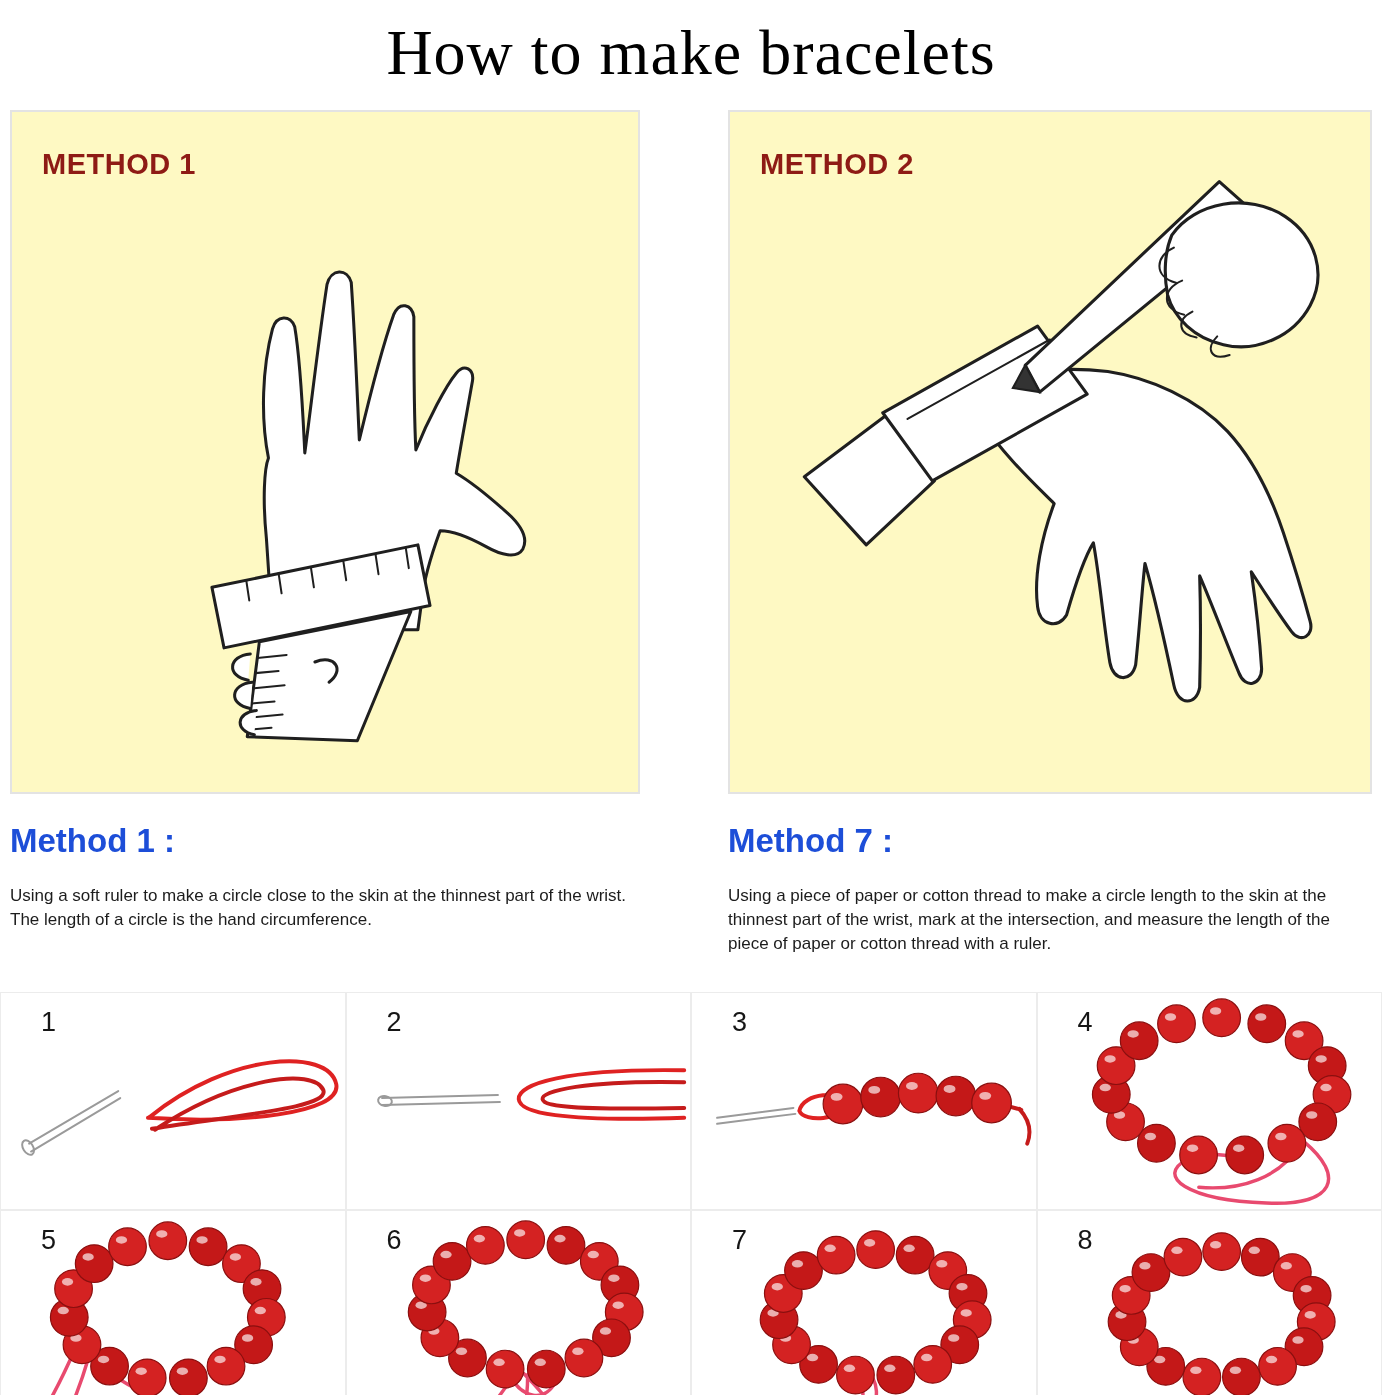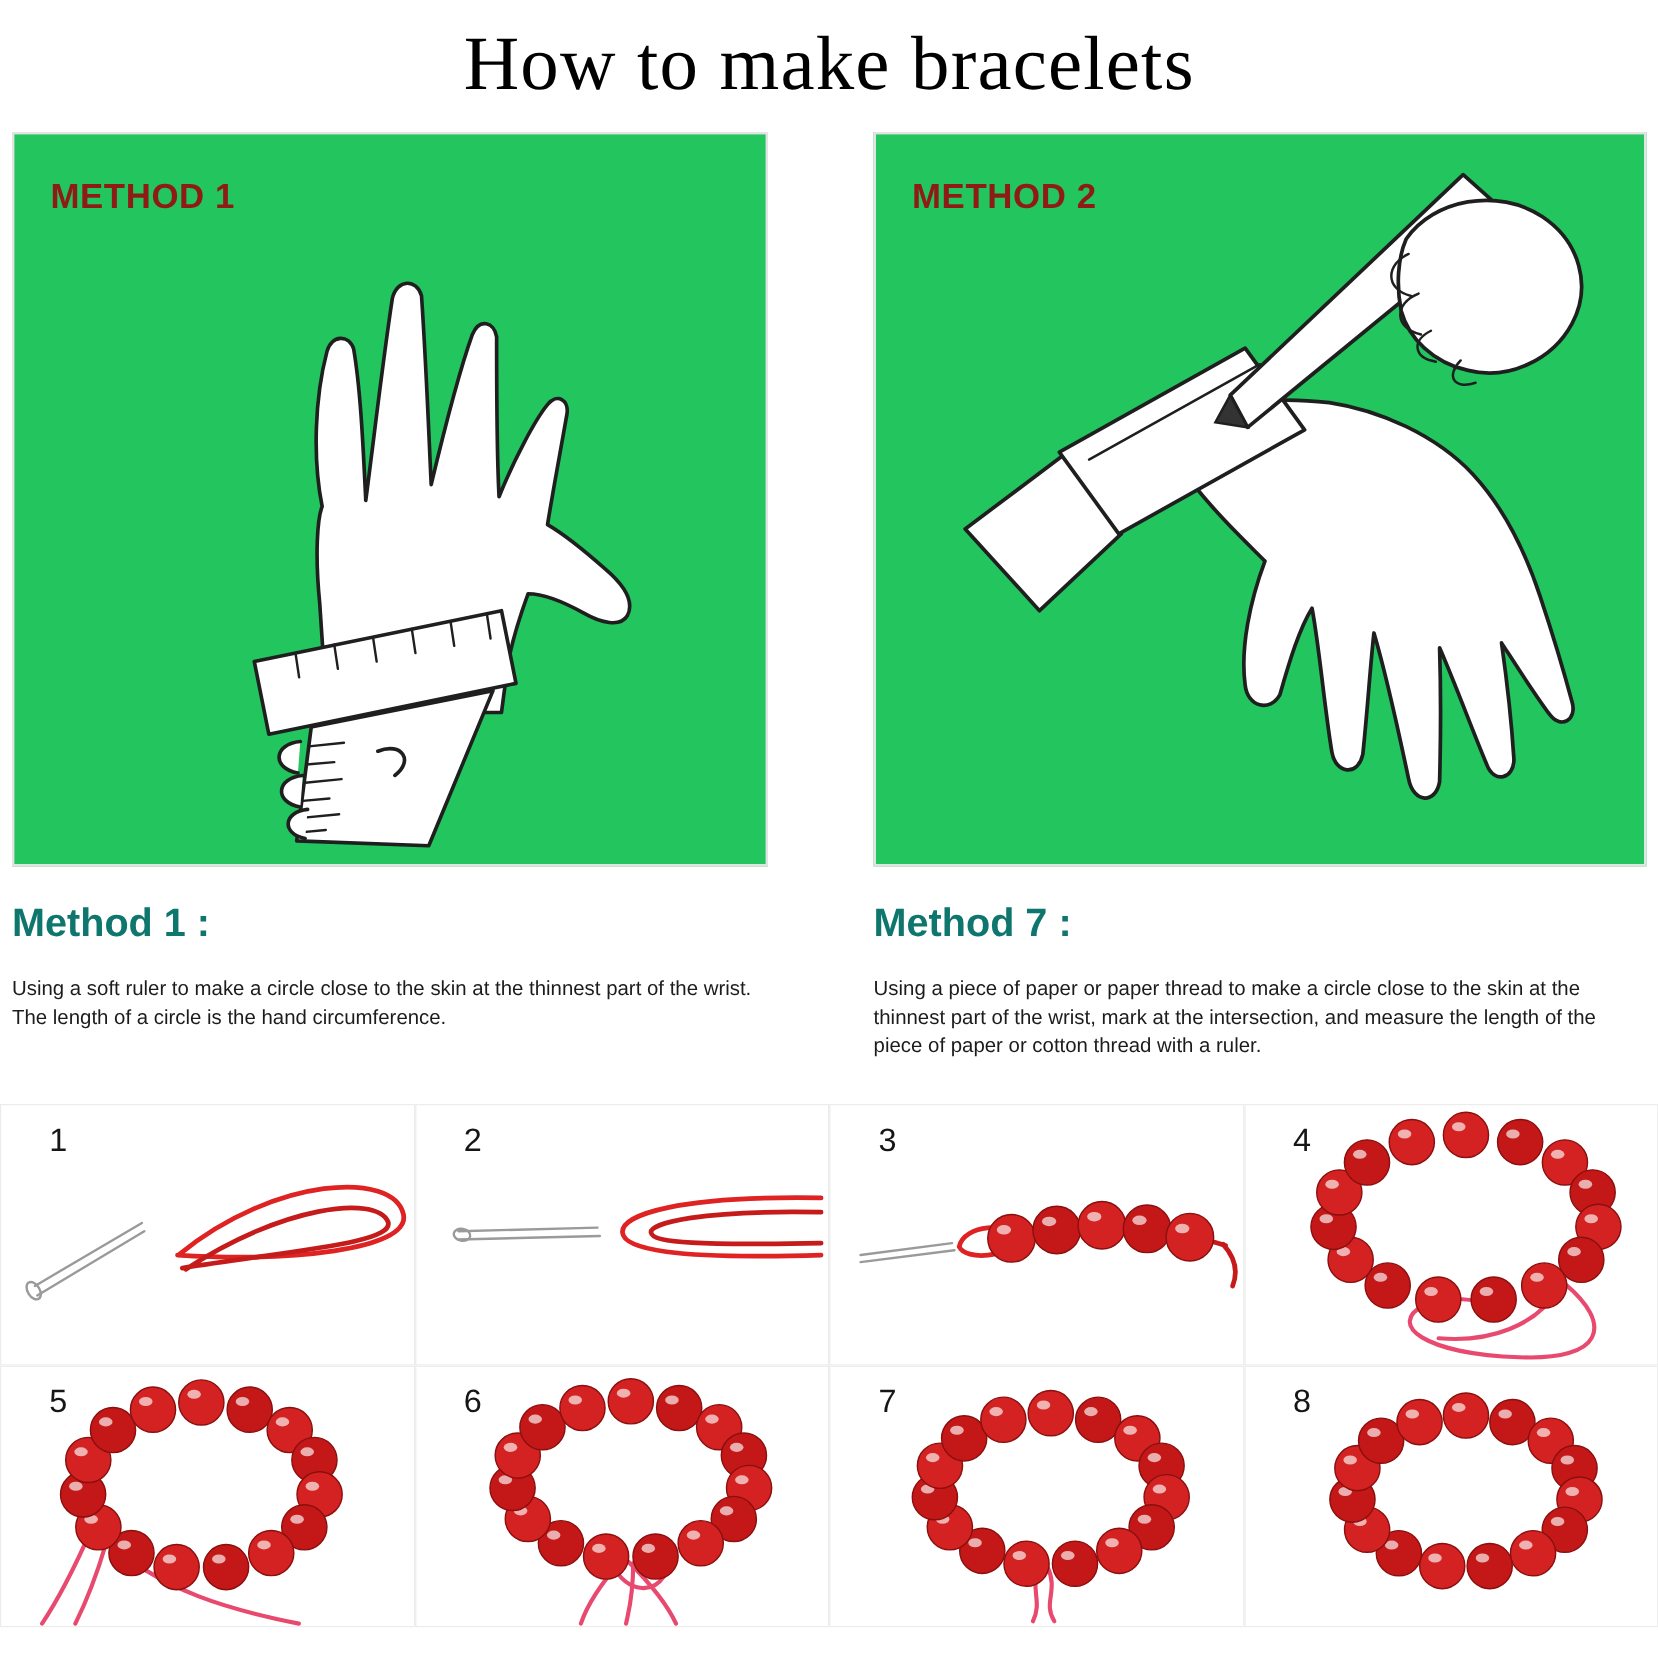--- a/index.html
+++ b/index.html
@@ -1,24 +1,24 @@
 <!DOCTYPE html>
 <html><head>
 <meta charset="utf-8">
 <style>
   *{box-sizing:border-box;margin:0;padding:0}
   html,body{background:#fff}
   body{width:1382px;height:1395px;font-family:"Liberation Sans",sans-serif;color:#111;overflow:hidden}
   .title{font-family:"Liberation Serif",serif;font-weight:400;font-size:64px;letter-spacing:1px;text-align:center;padding-top:16px;color:#000}
   .methods{display:grid;grid-template-columns:630px 644px;justify-content:space-between;padding:20px 10px 0}
-  .mbox{position:relative;height:612px;border:2px solid #e3e3e3;background:#22c55e}
+  .mbox{position:relative;height:684px;border:2px solid #e3e3e3;background:#fef9c3}
   .mlabel{position:absolute;top:36px;left:30px;font-size:29px;font-weight:700;color:#8e1b15;letter-spacing:.5px;z-index:2}
   .mart{position:absolute;inset:0;width:100%;height:100%}
   .descs{display:grid;grid-template-columns:630px 644px;justify-content:space-between;padding:28px 10px 0}
-  .dhead{font-size:33px;font-weight:700;color:#0f766e;margin-bottom:24px}
+  .dhead{font-size:33px;font-weight:700;color:#1d4ed8;margin-bottom:24px}
   .dbody{font-size:17px;line-height:1.42;color:#1c1c1c}
   .steps{margin-top:36px;display:grid;grid-template-columns:repeat(4,1fr);grid-auto-rows:218px}
   .step{position:relative;border:1px solid #ececec;background:#fff}
   .step-num{position:absolute;top:14px;left:40px;font-size:27px;font-weight:500;color:#161616;z-index:2}
   .step svg{position:absolute;inset:0;width:100%;height:100%}
   .line{fill:#fff;stroke:#1f1f1f;stroke-width:3;stroke-linejoin:round;stroke-linecap:round}
   .thin{fill:none;stroke:#1f1f1f;stroke-width:2;stroke-linecap:round}
   .cord{fill:none;stroke:#df2222;stroke-width:4;stroke-linecap:round}
   .cord2{fill:none;stroke:#c51b1b;stroke-width:4;stroke-linecap:round}
   .pink{fill:none;stroke:#e84a6f;stroke-width:3.5;stroke-linecap:round}
@@ -91,21 +91,21 @@
   </div>
 </div>
 
 <div class="descs">
   <div>
     <h2 class="dhead">Method 1 :</h2>
     <p class="dbody">Using a soft ruler to make a circle close to the skin at the thinnest part of the wrist. The length of a circle is the hand circumference.</p>
   </div>
   <div>
     <h2 class="dhead">Method 7 :</h2>
-    <p class="dbody">Using a piece of paper or paper thread to make a circle close to the skin at the thinnest part of the wrist, mark at the intersection, and measure the length of the piece of paper or cotton thread with a ruler.</p>
+    <p class="dbody">Using a piece of paper or cotton thread to make a circle length to the skin at the thinnest part of the wrist, mark at the intersection, and measure the length of the piece of paper or cotton thread with a ruler.</p>
   </div>
 </div>
 
 <div class="steps">
 
   <figure class="step">
     <span class="step-num">1</span>
     <svg viewBox="0 0 346 218">
       <path class="needle" d="M28,152 L118,99"></path>
       <path class="needle" d="M30,160 L120,106"></path>

